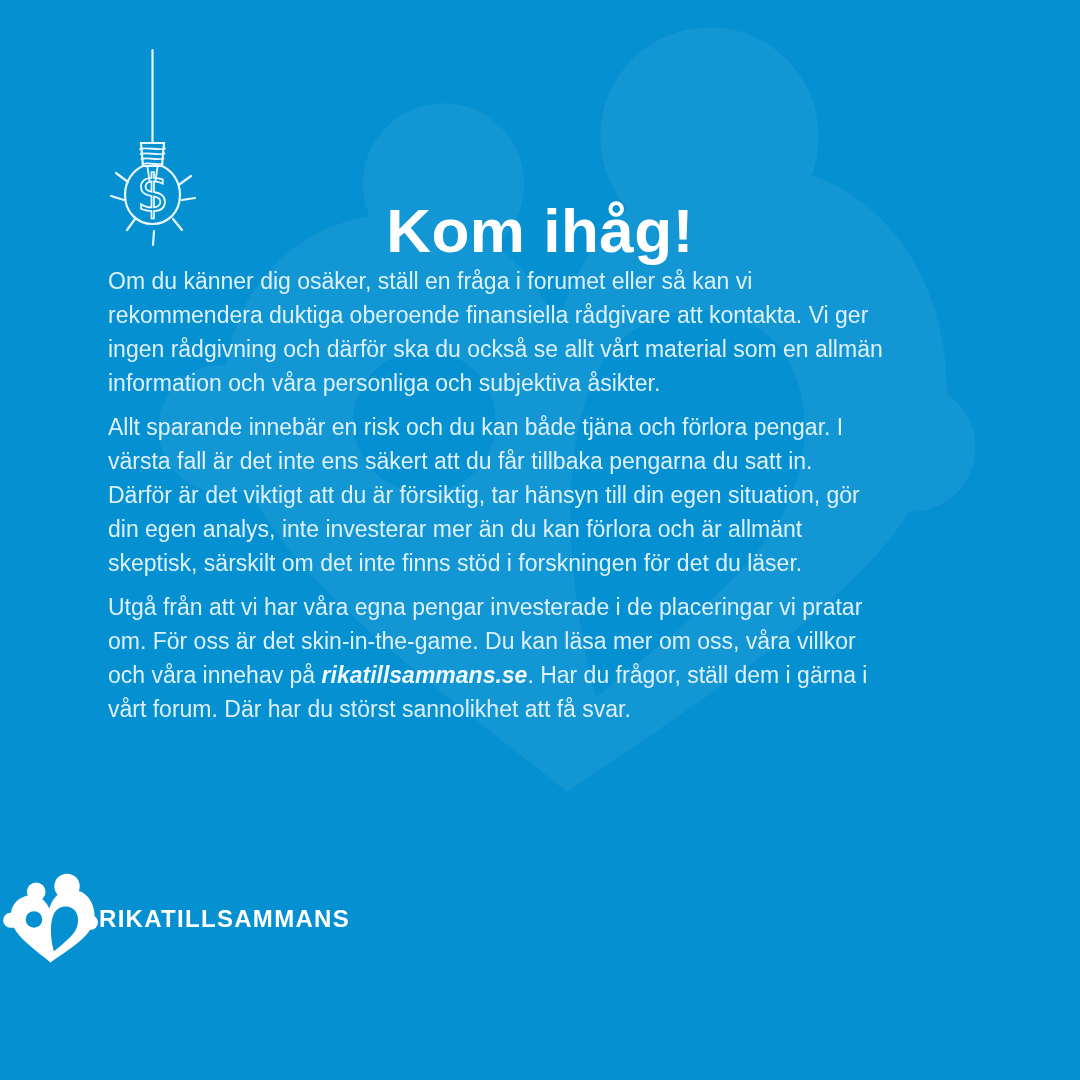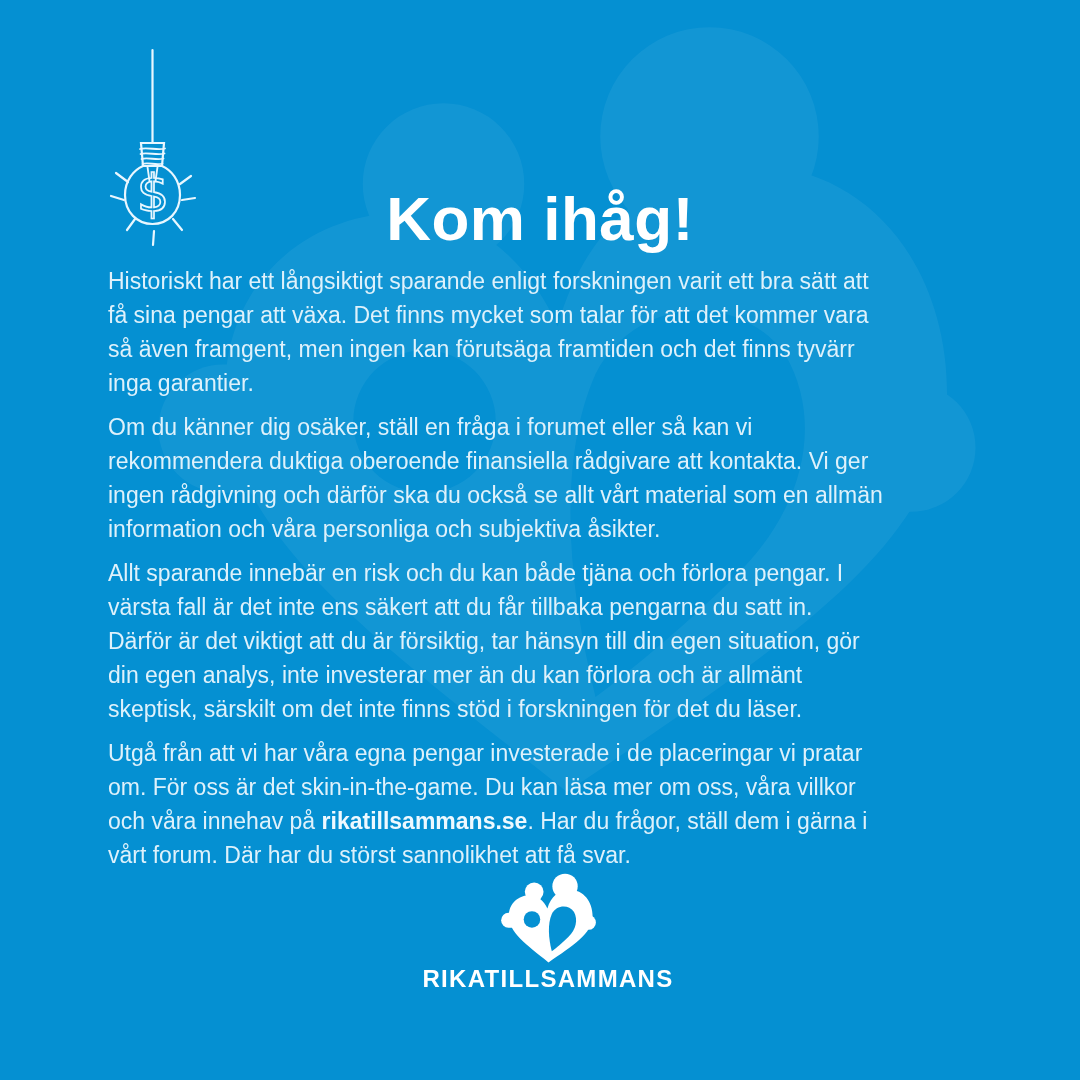--- a/index.html
+++ b/index.html
@@ -33,21 +33,21 @@
     width: 115px;
     height: 253px;
     color: #e9f7ff;
   }
   
   .title {
     position: absolute;
     left: 0;
     right: 0;
     top: 188px;
-    margin: 0;
+    margin: 12px;
     text-align: center;
     font-size: 62px;
     line-height: 62px;
     font-weight: 700;
     color: #ffffff;
     letter-spacing: 0.5px;
   }
   
   .content {
     position: absolute;
@@ -58,29 +58,30 @@
   .para {
     margin: 0 0 10px 0;
     font-size: 23px;
     line-height: 34px;
     color: #def1fb;
     white-space: pre-line;
   }
   .para strong {
     font-weight: 700;
     color: #eef9ff;
+    font-style: italic;
   }
   
   .footer {
     position: absolute;
-    left: 16px;
+    left: 2px;
     right: 0;
     top: 872px;
     display: flex;
-    flex-direction: column;
+    flex-direction: row;
     align-items: center;
   }
   .footer-icon {
     width: 97px;
     height: 97px;
     color: #ffffff;
     display: block;
   }
   .brand {
     margin-top: -4px;
@@ -144,24 +145,20 @@
     <line x1="40" y1="219" x2="32" y2="230"></line>
     <line x1="59" y1="231" x2="58" y2="245"></line>
     <line x1="78" y1="219" x2="87" y2="230"></line>
     <line x1="87" y1="200" x2="100" y2="198"></line>
     <line x1="85" y1="184" x2="96" y2="176"></line>
   </svg>
 
   <h1 class="title">Kom ihåg!</h1>
 
   <div class="content">
-    <p class="para">Historiskt har ett långsiktigt sparande enligt forskningen varit ett bra sätt att
-få sina pengar att växa. Det finns mycket som talar för att det kommer vara
-så även framgent, men ingen kan förutsäga framtiden och det finns tyvärr
-inga garantier.</p>
     <p class="para">Om du känner dig osäker, ställ en fråga i forumet eller så kan vi
 rekommendera duktiga oberoende finansiella rådgivare att kontakta. Vi ger
 ingen rådgivning och därför ska du också se allt vårt material som en allmän
 information och våra personliga och subjektiva åsikter.</p>
     <p class="para">Allt sparande innebär en risk och du kan både tjäna och förlora pengar. I
 värsta fall är det inte ens säkert att du får tillbaka pengarna du satt in.
 Därför är det viktigt att du är försiktig, tar hänsyn till din egen situation, gör
 din egen analys, inte investerar mer än du kan förlora och är allmänt
 skeptisk, särskilt om det inte finns stöd i forskningen för det du läser.</p>
     <p class="para"><span>Utgå från att vi har våra egna pengar investerade i de placeringar vi pratar

